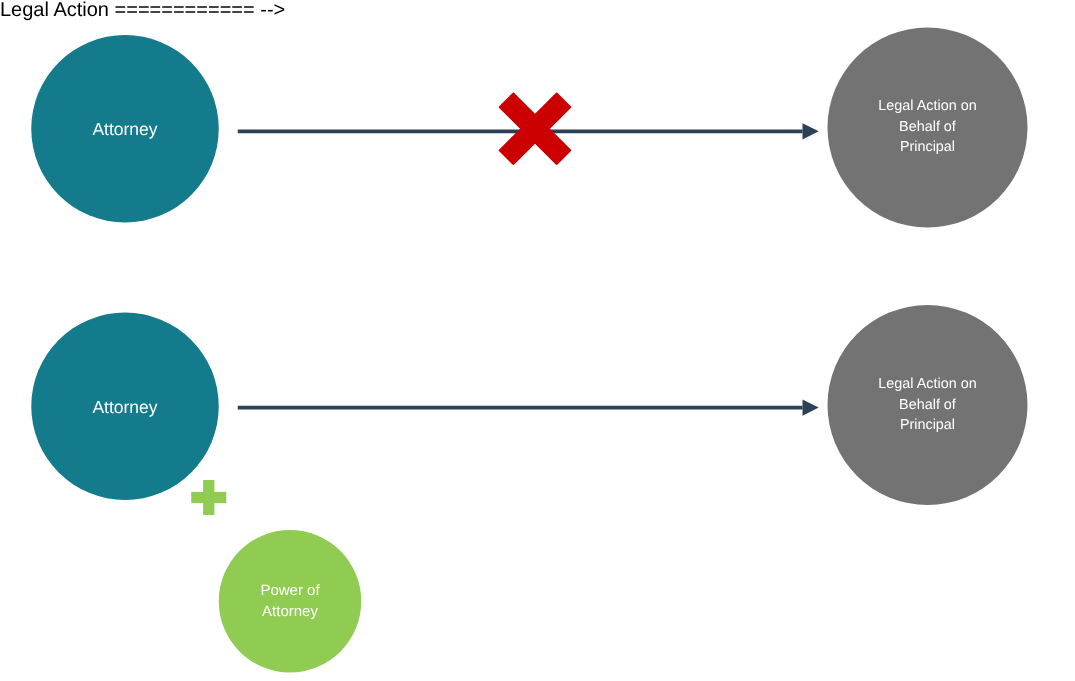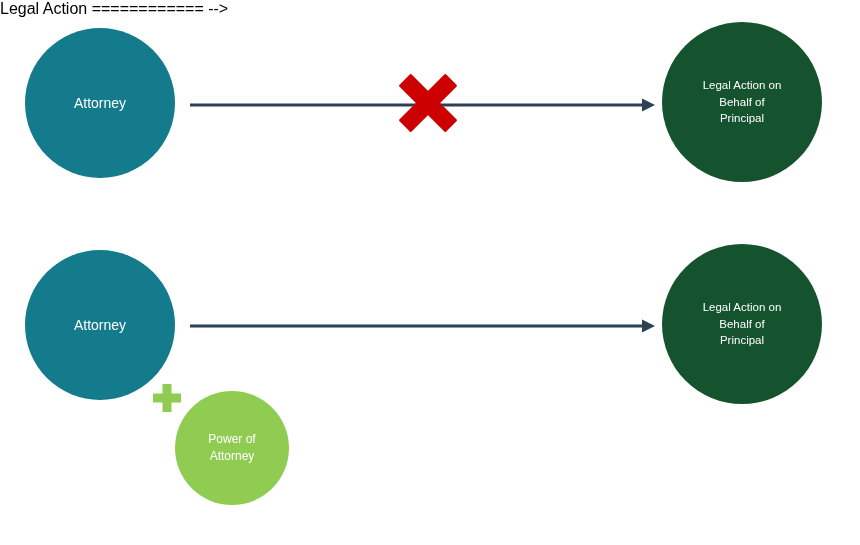--- a/index.html
+++ b/index.html
@@ -31,28 +31,28 @@
     box-sizing: border-box;
     line-height: 1.45;
   }
   .node-label {
     display: block;
     padding: 0 8px;
     white-space: pre-line;
   }
 
   .node.teal   { background: #137B8C; }
-  .node.orange { background: #14532d; }
+  .node.orange { background: #737373; }
   .node.green  { background: #91CC52; }
 
   .teal-1 { left: 25px;  top: 28px;  width: 150px; height: 150px; font-size: 14px; }
   .teal-2 { left: 25px;  top: 250px; width: 150px; height: 150px; font-size: 14px; }
   .orange-1 { left: 662px; top: 22px;  width: 160px; height: 160px; font-size: 11.5px; }
   .orange-2 { left: 662px; top: 244px; width: 160px; height: 160px; font-size: 11.5px; }
-  .green-1 { left: 175px; top: 391px; width: 114px; height: 114px; font-size: 12px; }
+  .green-1 { left: 175px; top: 424px; width: 114px; height: 114px; font-size: 12px; }
 
   
   .arrow {
     position: absolute;
     height: 20px;
     pointer-events: none;
   }
   .arrow-1 { left: 190px; top: 95px;  width: 465px; }
   .arrow-2 { left: 190px; top: 316px; width: 465px; }
 

